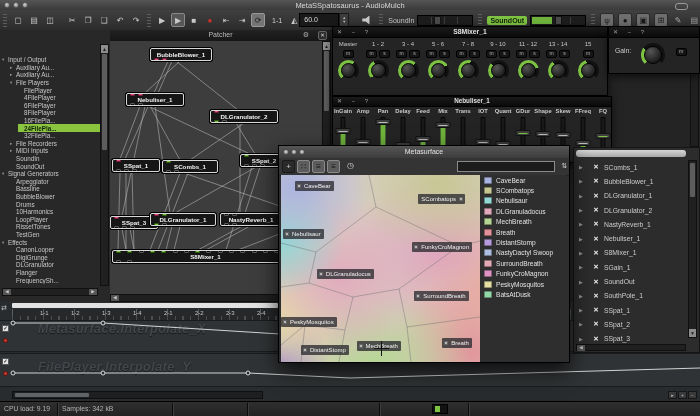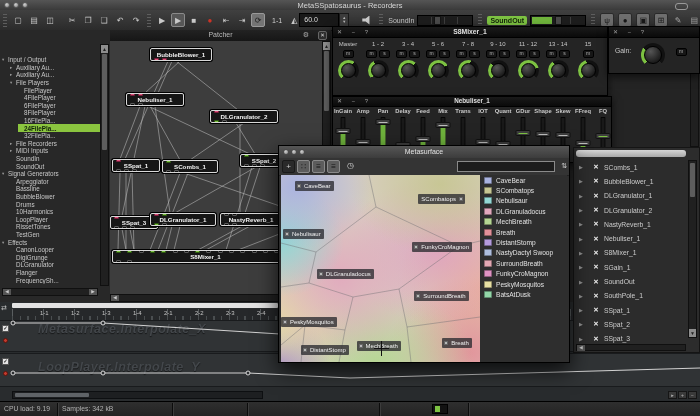--- a/index.html
+++ b/index.html
@@ -182,21 +182,21 @@
 </style>
 </head>
 <body>
 
 <div id="app">
 
   <div class="titlebar">
     <div class="tl" style="left:4px"></div>
     <div class="tl" style="left:13px"></div>
     <div class="tl" style="left:22px"></div>
-    <div class="wtitle">MetaSSpatosaurus - Recorders</div>
+    <div class="wtitle">MetaSSpatosaurus - AudioMulch</div>
     <div class="tpill"></div>
   </div>
 
   <div class="toolbar" id="toolbar">
       <div class="grip"></div>
       <div class="tb">
         <span>▢</span>
       </div>
       <div class="tb">
         <span>▤</span>
@@ -846,21 +846,21 @@
           <span class="rlabel" style="left: 121px;">1-4</span>
           <span class="rlabel" style="left: 152px;">2-1</span>
           <span class="rlabel" style="left: 183px;">2-2</span>
           <span class="rlabel" style="left: 214px;">2-3</span>
           <span class="rlabel" style="left: 245px;">2-4</span>
         </div>
     </div>
     <div class="lane" style="top:18px;height:30px;"></div>
     <div class="lane" style="top:51px;height:32px;"></div>
     <div class="ghost" style="left:38px;top:20px;">Metasurface.Interpolate_X</div>
-    <div class="ghost" style="left:38px;top:58px;">LoopPlayer.Interpolate_Y</div>
+    <div class="ghost" style="left:38px;top:58px;">FilePlayer.Interpolate_Y</div>
     <div class="gutglyph" style="left:1px;top:2px;">⇄</div>
     <div class="chk" style="left:2px;top:23px;">✓</div>
     <div class="rdot" style="left:3px;top:36px;"></div>
     <div class="chk" style="left:2px;top:56px;">✓</div>
     <div class="rdot" style="left:3px;top:69px;"></div>
     <svg id="autosvg" width="700" height="99">
         <polyline points="13,21 103,21 280,32" fill="none" stroke="#d2d2d2" stroke-width="1"></polyline>
         <circle cx="13" cy="21" r="2" fill="#2c2f31" stroke="#d8d8d8" stroke-width="1"></circle>
         <circle cx="103" cy="21" r="2" fill="#2c2f31" stroke="#d8d8d8" stroke-width="1"></circle>
         <polyline points="13,71 103,71 248,71 350,76 700,66" fill="none" stroke="#d2d2d2" stroke-width="1"></polyline>

